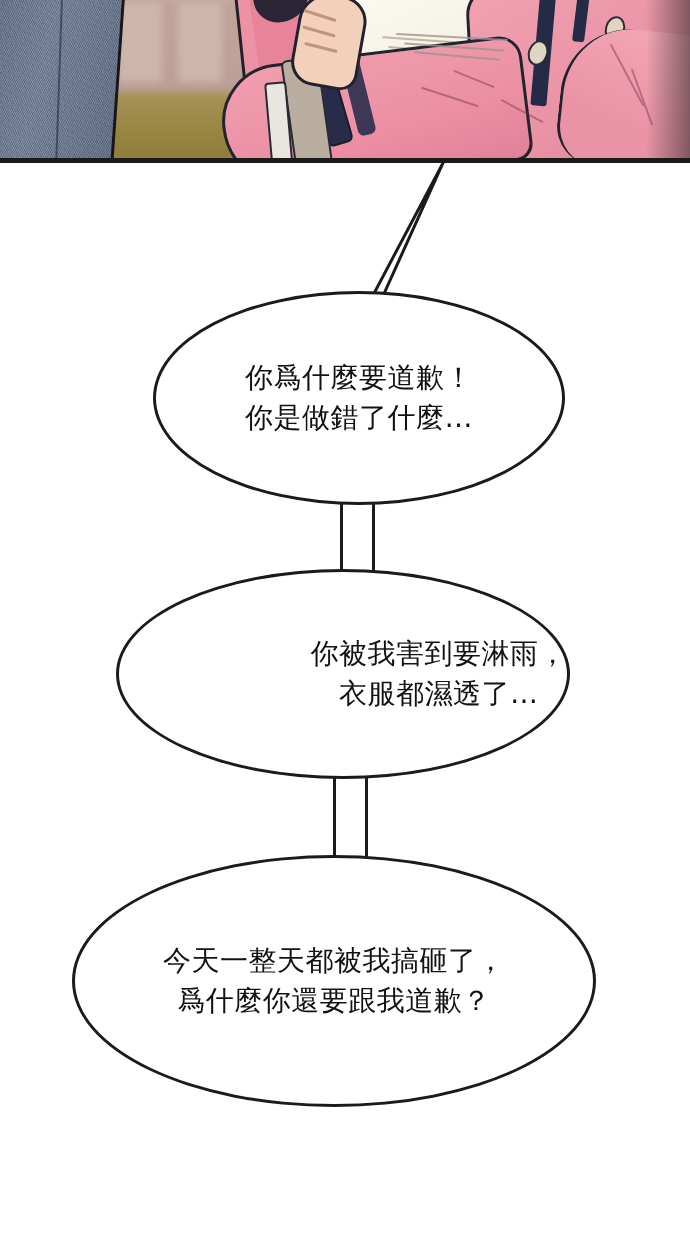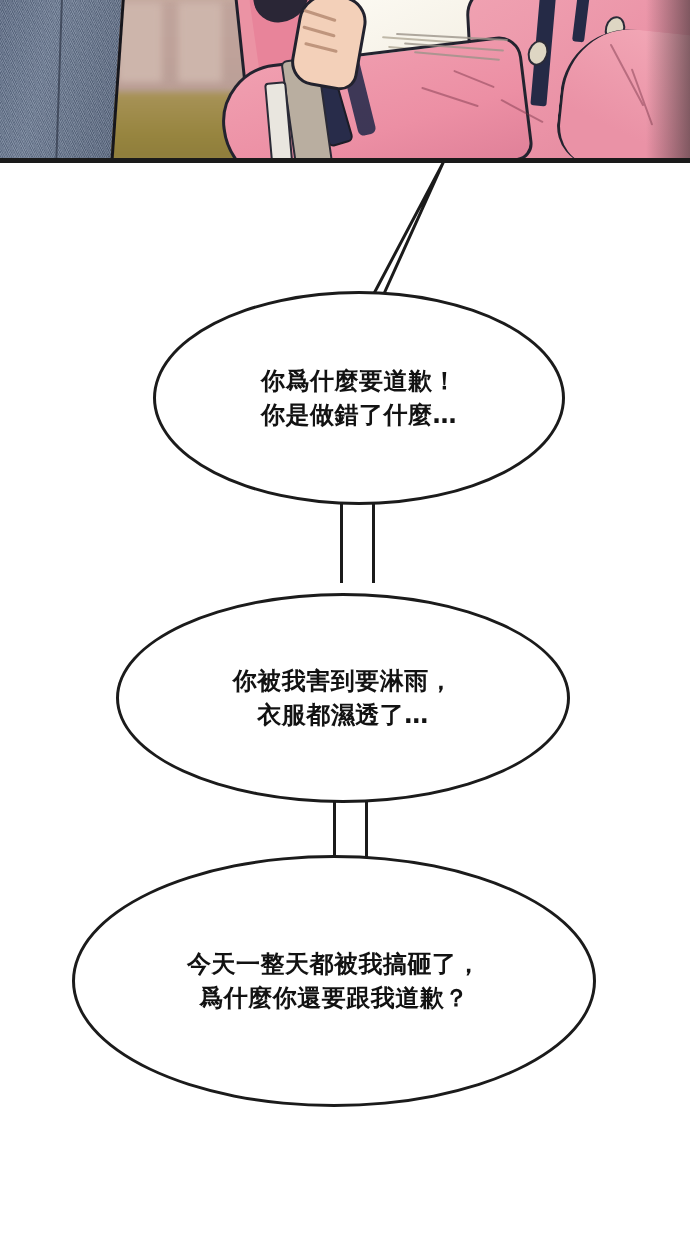--- a/index.html
+++ b/index.html
@@ -285,29 +285,29 @@
     background: #ffffff;
     display: flex;
     align-items: center;
     justify-content: center;
     box-sizing: border-box;
   }
   .bubble-text {
     text-align: center;
     color: #121212;
     font-family: "DejaVu Sans", "Liberation Sans", sans-serif;
-    font-size: 24px;
+    font-size: 28px;
     line-height: 1.42;
     letter-spacing: 0.5px;
     white-space: pre-line;
-    font-weight: 700;
+    font-weight: 400;
   }
 
   #bubble-1 { left: 153px; top: 128px; width: 412px; height: 214px; }
-  #bubble-2 { left: 116px; top: 430px; width: 454px; height: 210px; }
+  #bubble-2 { left: 116px; top: 406px; width: 454px; height: 210px; justify-content: flex-end; }
   #bubble-3 { left: 72px;  top: 692px; width: 524px; height: 252px; }
 
   
   .tail {
     position: absolute;
     left: 0; top: 0;
     width: 690px; height: 1077px;
     pointer-events: none;
   }
 

